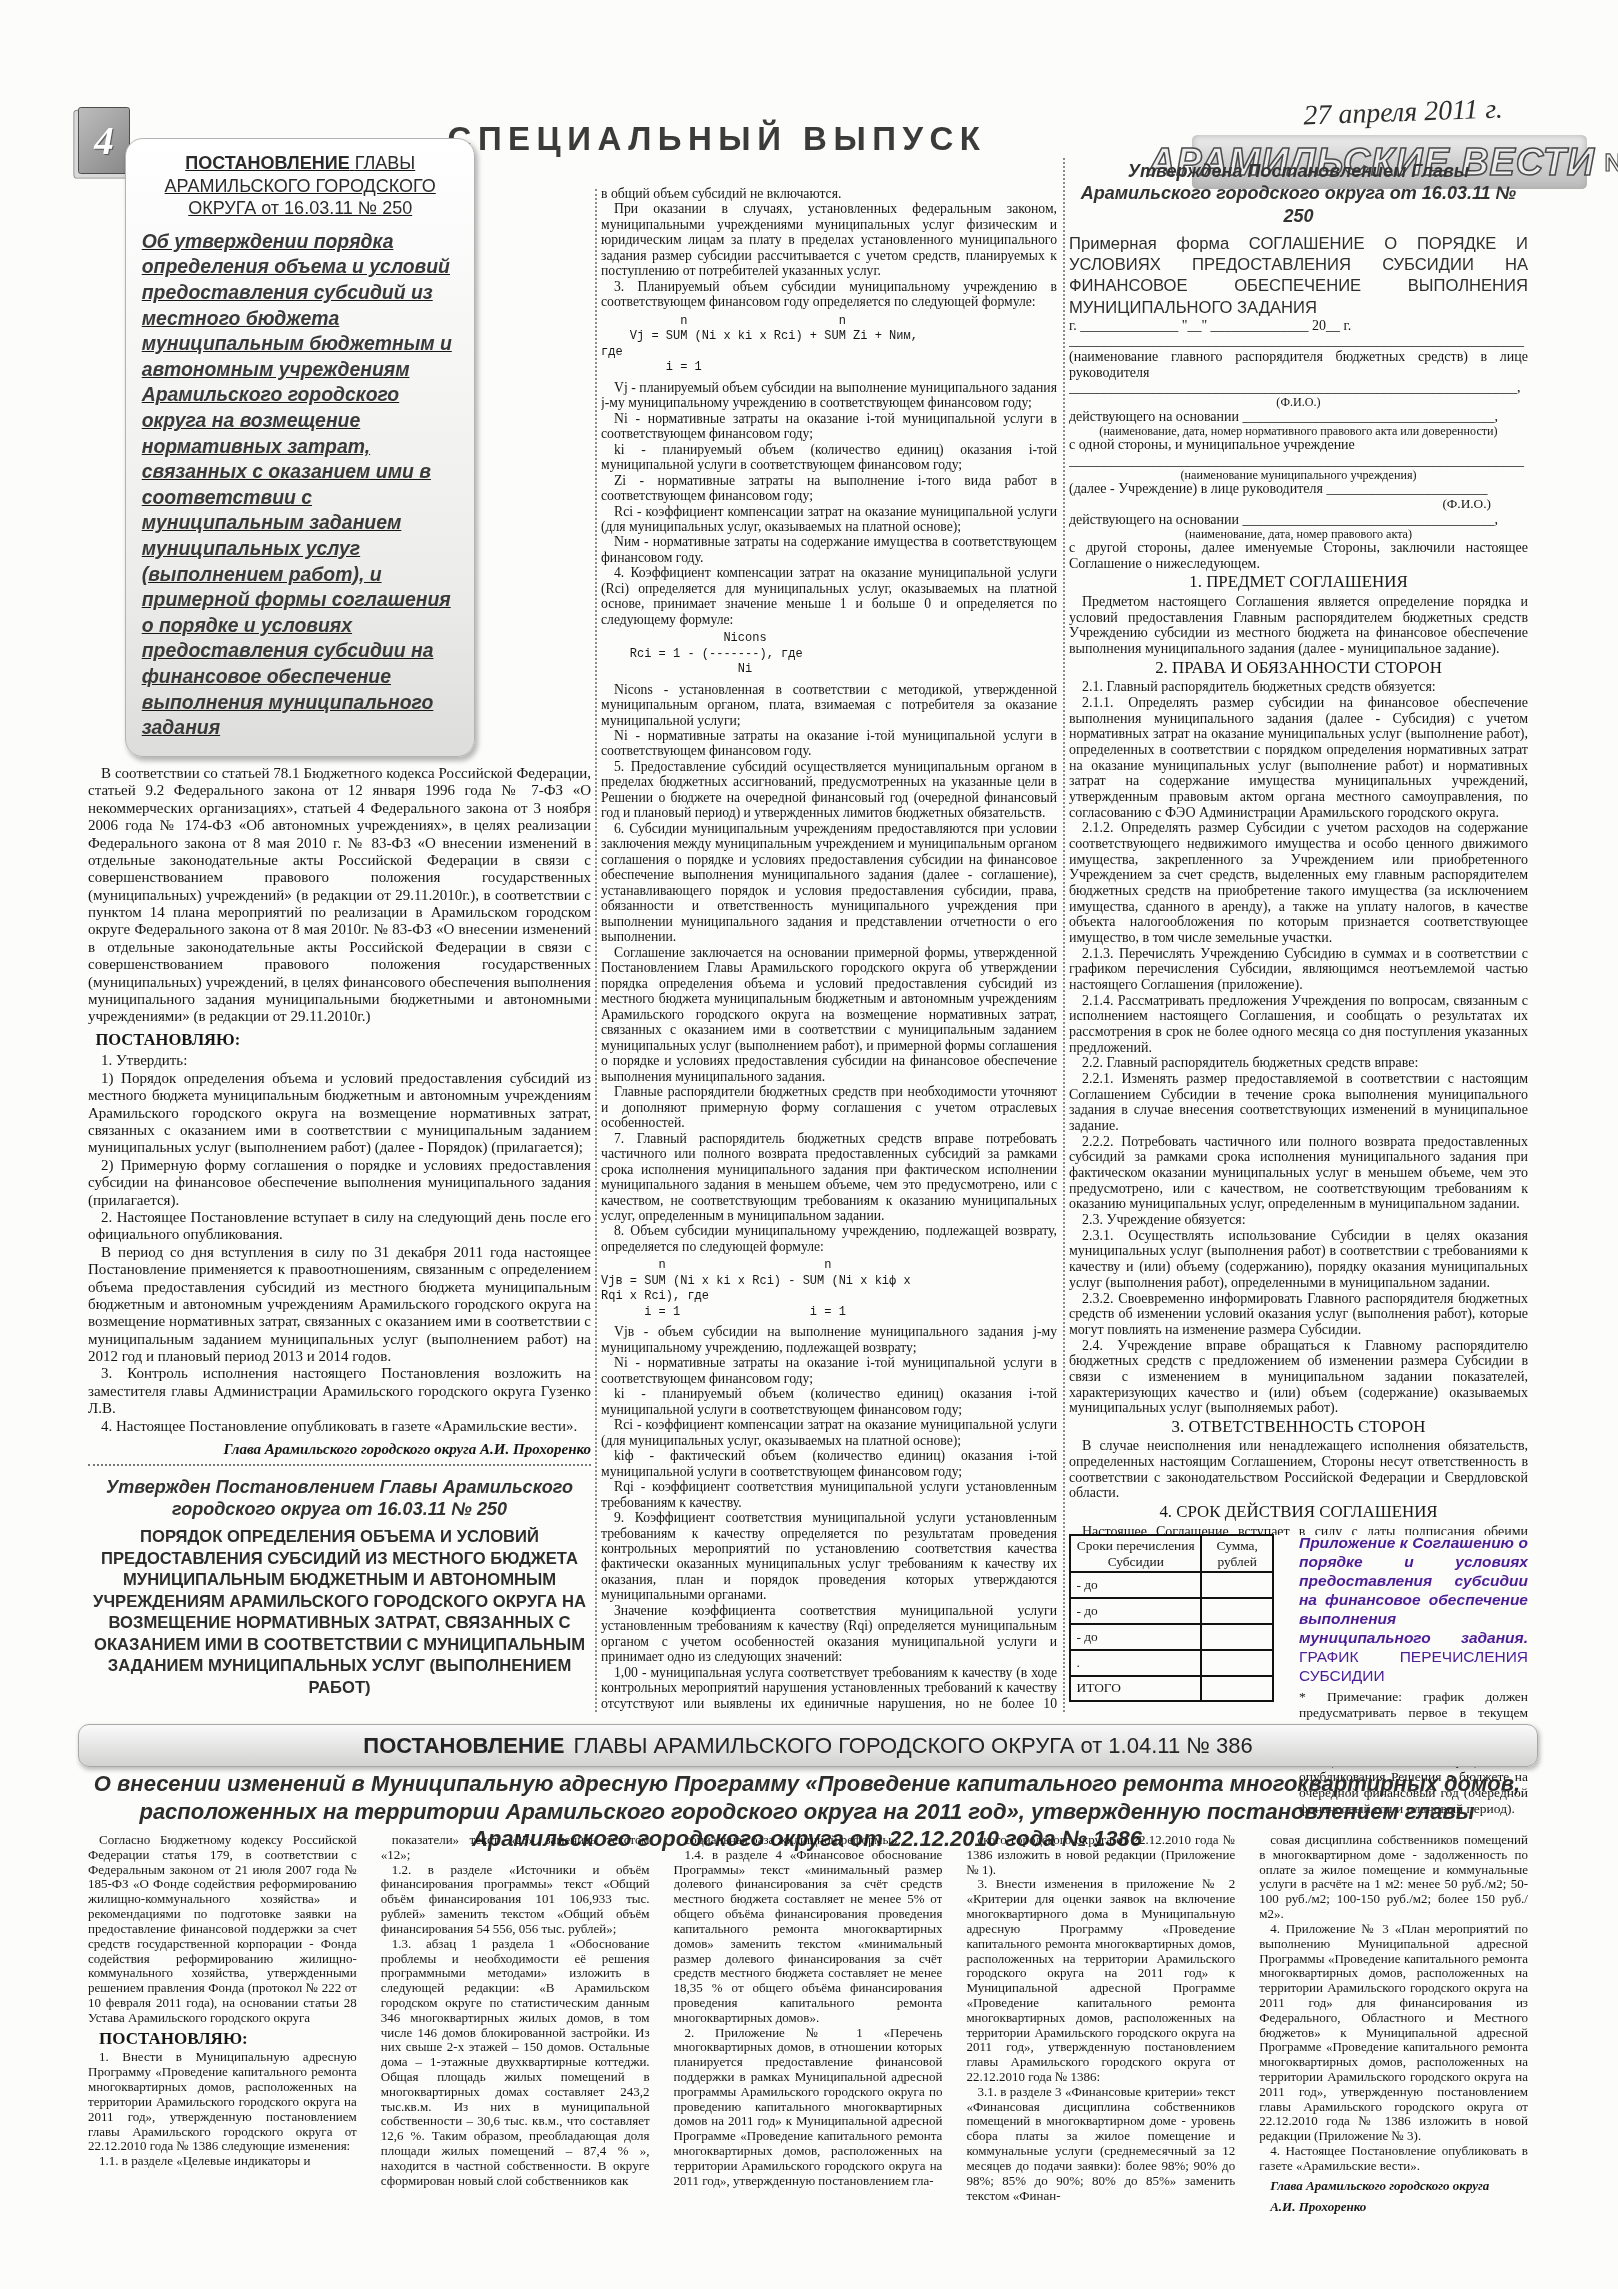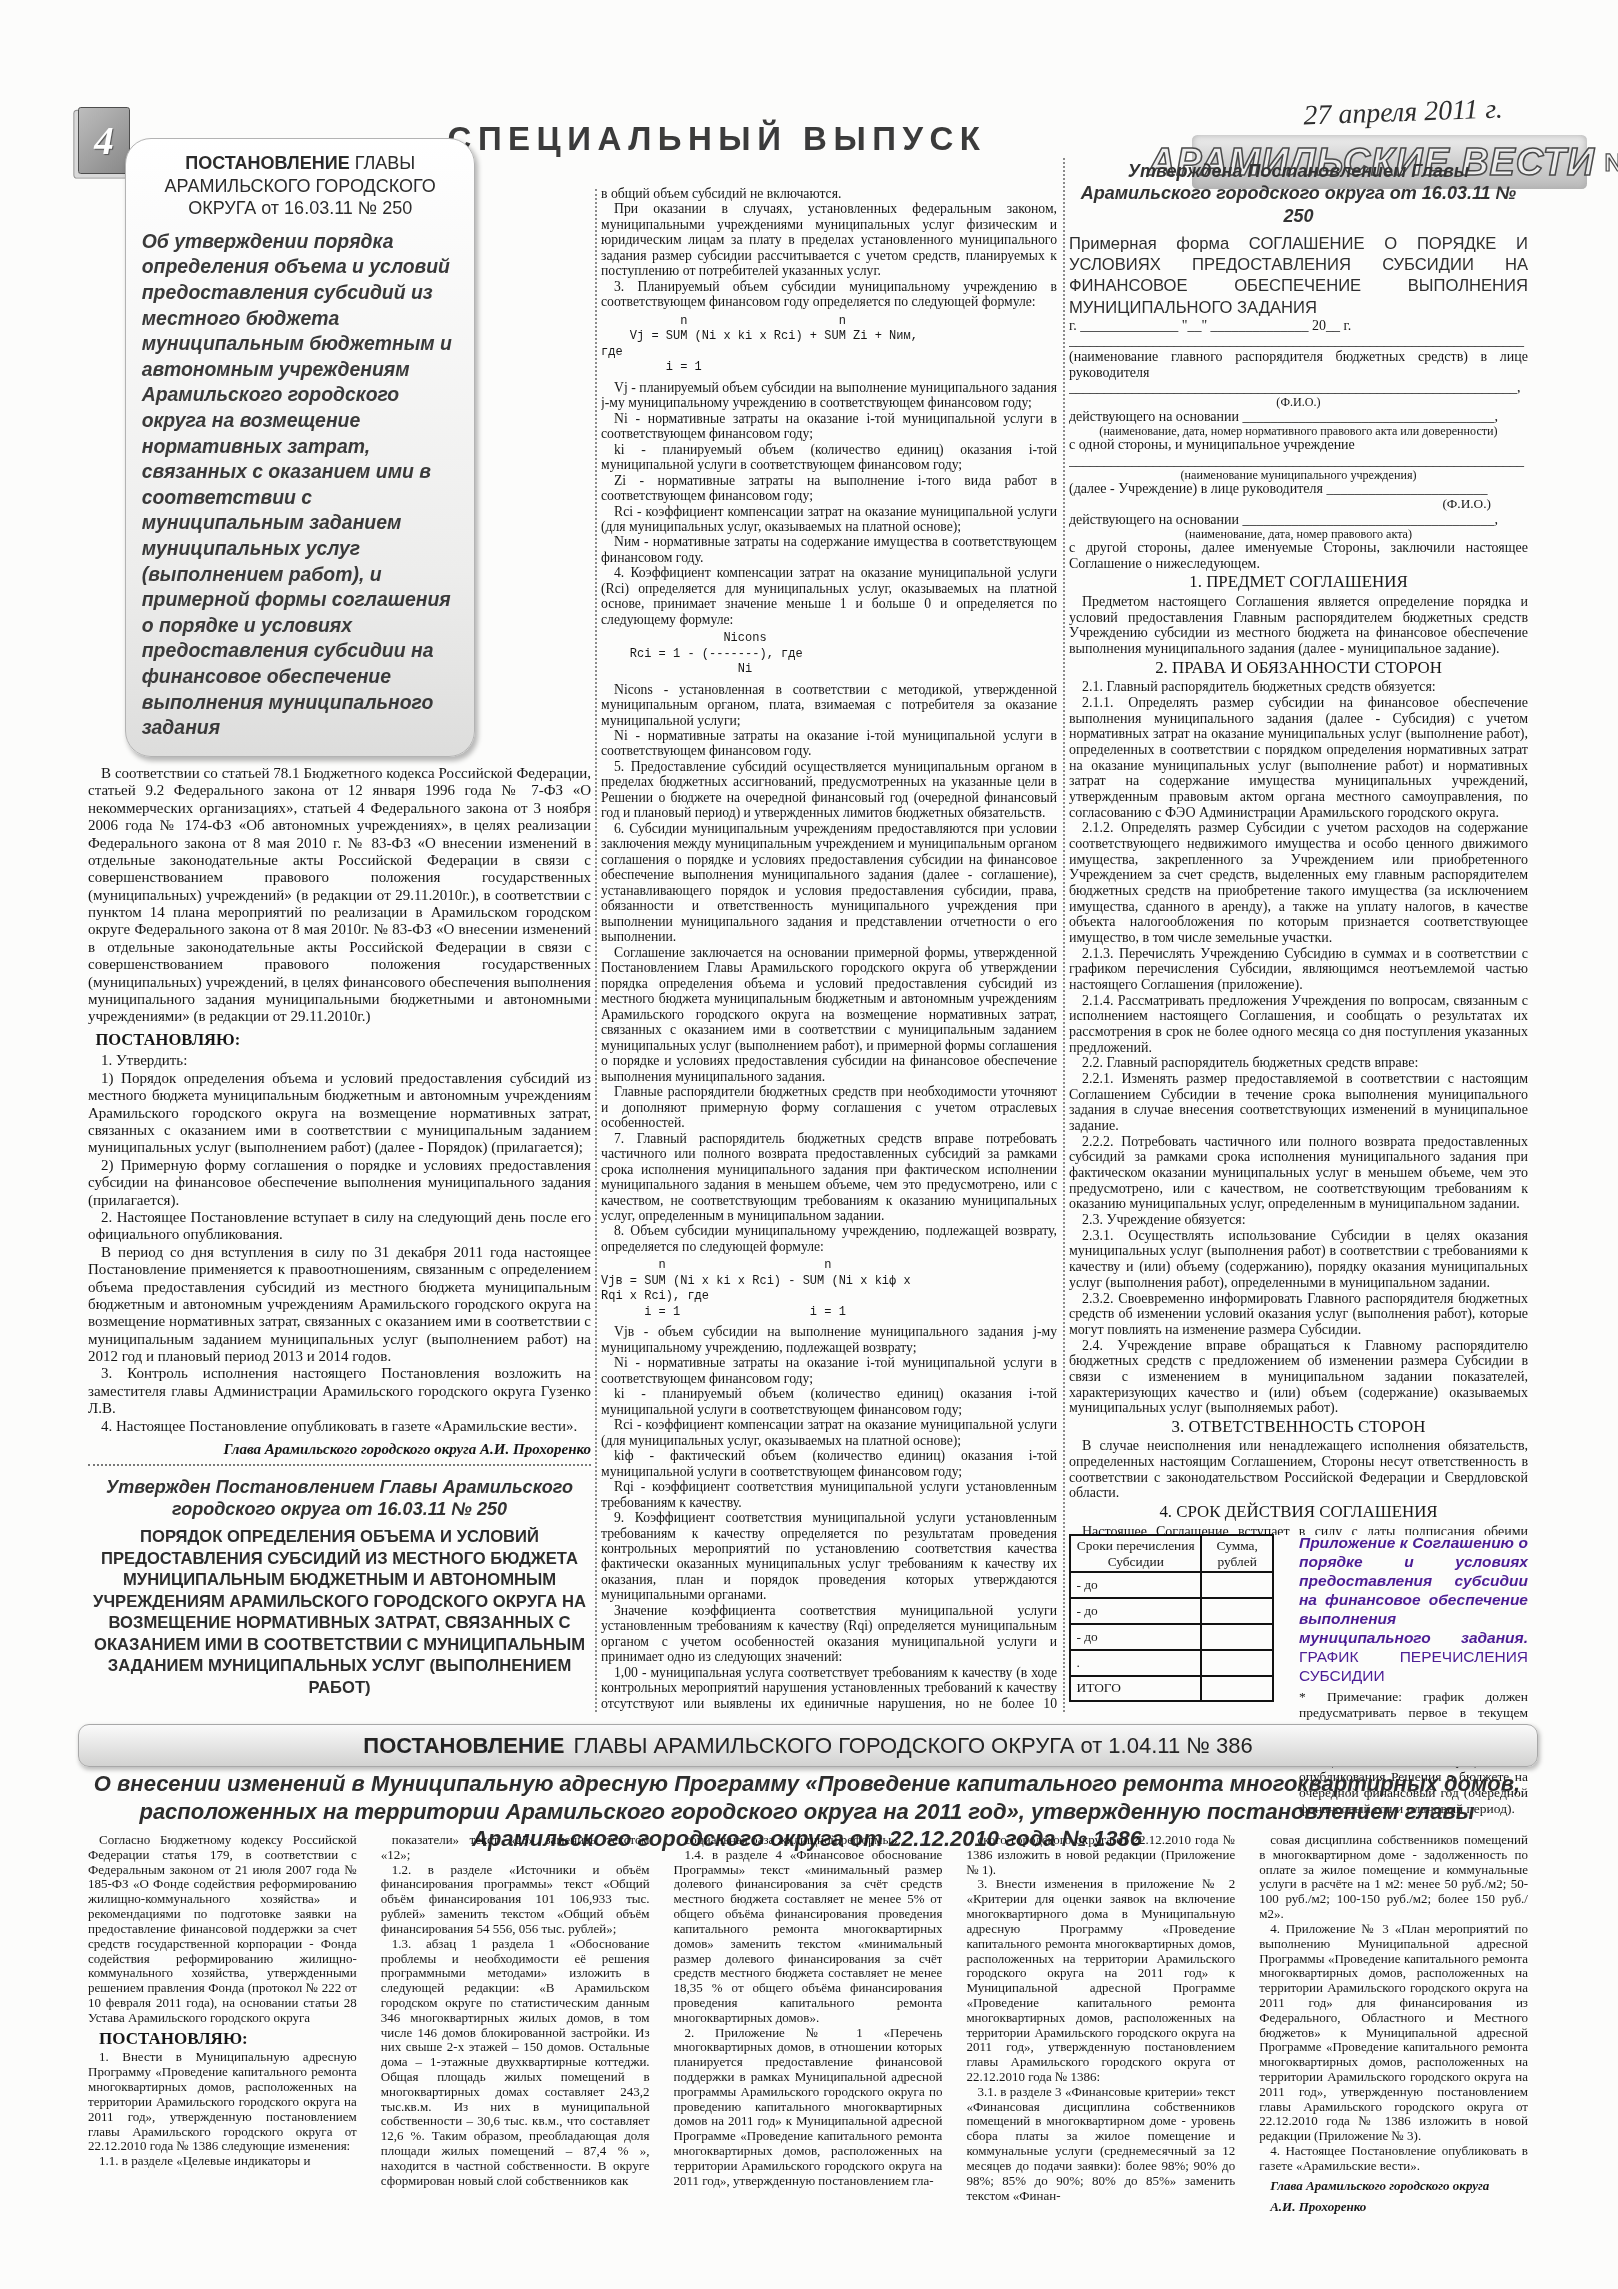--- a/index.html
+++ b/index.html
@@ -47,23 +47,24 @@
   }
   
   .topcols{position:absolute;left:88px;top:138px;width:1440px;height:1575px;}
   .vdiv{position:absolute;width:0;border-left:2.8px dotted #8a8a8a;}
   .colA{position:absolute;left:0;top:0;width:503px;height:1575px;overflow:hidden;}
   .colB{position:absolute;left:513px;top:48px;width:456px;height:1525px;overflow:hidden;}
   .colC{position:absolute;left:981px;top:20px;width:459px;height:1554px;}
   .colC .flowC{height:1377px;overflow:hidden;}
   .box250{
     margin-left:37px;width:317px;padding:13px 15.7px 14.8px;
-    border-radius:26px;border:0.9px solid #b3b3b3;
+    border-radius:18px;border:0.9px solid #b3b3b3;
     background:linear-gradient(180deg,#ffffff,#ededec 70%,#dddddc);
     box-shadow:2.8px 3.7px 5.5px rgba(0,0,0,.28);
+    text-decoration:underline;
   }
   .box250 .bh{
     text-align:center;font-family:"Liberation Sans","DejaVu Sans",sans-serif;
     font-size:18px;line-height:1.25;color:#2c2c2c;
   }
   .box250 .bt{
     margin-top:9.2px;text-align:left;
     font-family:"Liberation Sans","DejaVu Sans",sans-serif;
     font-weight:bold;font-style:italic;font-size:19.4px;line-height:1.32;color:#3a3a3a;
   }

